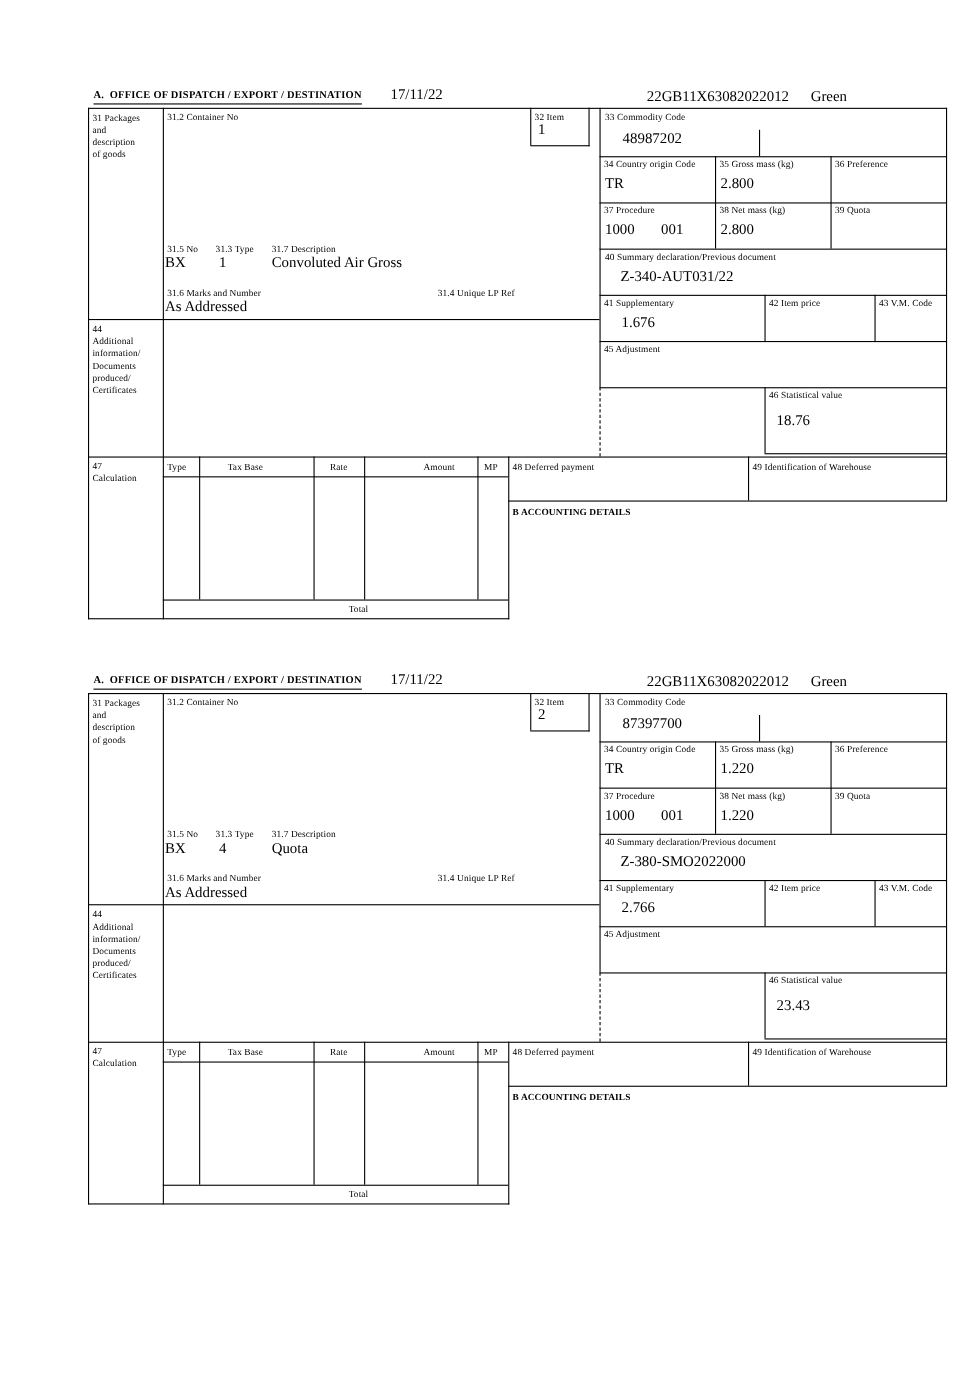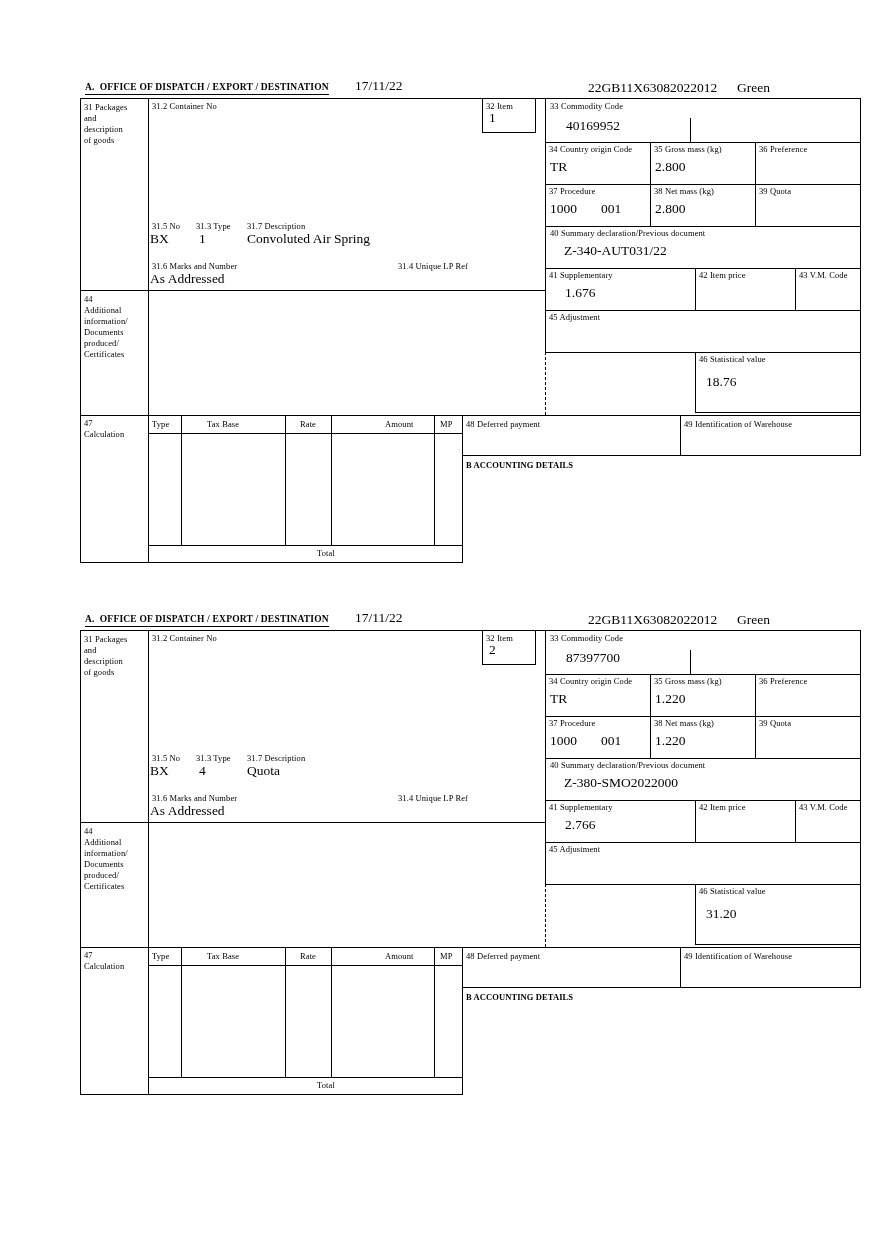--- a/index.html
+++ b/index.html
@@ -28,21 +28,21 @@
 
     <div class="lab" style="left:84px;top:24px;width:62px">31 Packages
 and
 description
 of goods</div>
     <div class="lab" style="left:152px;top:23px">31.2 Container No</div>
     <div class="lab" style="left:486px;top:23px">32 Item</div>
     <div class="val" style="left:489px;top:33px">1</div>
 
     <div class="lab" style="left:550px;top:23px">33 Commodity Code</div>
-    <div class="val" style="left:566px;top:41px">40169952</div>
+    <div class="val" style="left:566px;top:41px">48987202</div>
 
     <div class="lab" style="left:549px;top:66px">34 Country origin Code</div>
     <div class="val" style="left:550px;top:82px">TR</div>
     <div class="lab" style="left:654px;top:66px">35 Gross mass (kg)</div>
     <div class="val" style="left:655px;top:82px">2.800</div>
     <div class="lab" style="left:759px;top:66px">36 Preference</div>
 
     <div class="lab" style="left:549px;top:108px">37 Procedure</div>
     <div class="val" style="left:550px;top:124px">1000</div>
     <div class="val" style="left:601px;top:124px">001</div>
@@ -61,21 +61,21 @@
     <div class="lab" style="left:549px;top:234px">45 Adjustment</div>
 
     <div class="lab" style="left:699px;top:276px">46 Statistical value</div>
     <div class="val" style="left:706px;top:297px">18.76</div>
 
     <div class="lab" style="left:152px;top:143px">31.5 No</div>
     <div class="lab" style="left:196px;top:143px">31.3 Type</div>
     <div class="lab" style="left:247px;top:143px">31.7 Description</div>
     <div class="val" style="left:150px;top:154px">BX</div>
     <div class="val" style="left:199px;top:154px">1</div>
-    <div class="val" style="left:247px;top:154px">Convoluted Air Spring</div>
+    <div class="val" style="left:247px;top:154px">Convoluted Air Gross</div>
 
     <div class="lab" style="left:152px;top:183px">31.6 Marks and Number</div>
     <div class="lab" style="left:398px;top:183px">31.4 Unique LP Ref</div>
     <div class="val" style="left:150px;top:194px">As Addressed</div>
 
     <div class="lab" style="left:84px;top:216px;width:62px">44
 Additional
 information/
 Documents
 produced/
@@ -162,21 +162,21 @@
     <div class="val" style="left:564px;top:166px">Z-380-SMO2022000</div>
 
     <div class="lab" style="left:549px;top:192px">41 Supplementary</div>
     <div class="val" style="left:565px;top:208px">2.766</div>
     <div class="lab" style="left:699px;top:192px">42 Item price</div>
     <div class="lab" style="left:799px;top:192px">43 V.M. Code</div>
 
     <div class="lab" style="left:549px;top:234px">45 Adjustment</div>
 
     <div class="lab" style="left:699px;top:276px">46 Statistical value</div>
-    <div class="val" style="left:706px;top:297px">31.20</div>
+    <div class="val" style="left:706px;top:297px">23.43</div>
 
     <div class="lab" style="left:152px;top:143px">31.5 No</div>
     <div class="lab" style="left:196px;top:143px">31.3 Type</div>
     <div class="lab" style="left:247px;top:143px">31.7 Description</div>
     <div class="val" style="left:150px;top:154px">BX</div>
     <div class="val" style="left:199px;top:154px">4</div>
     <div class="val" style="left:247px;top:154px">Quota</div>
 
     <div class="lab" style="left:152px;top:183px">31.6 Marks and Number</div>
     <div class="lab" style="left:398px;top:183px">31.4 Unique LP Ref</div>

